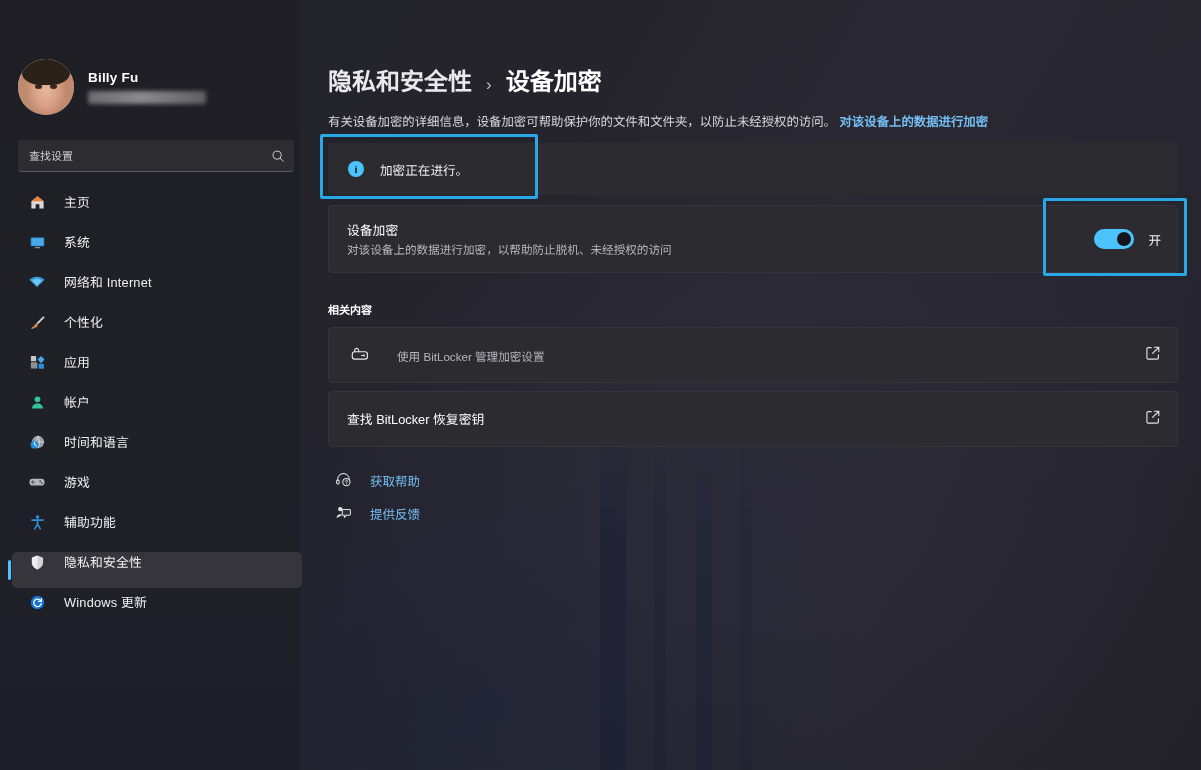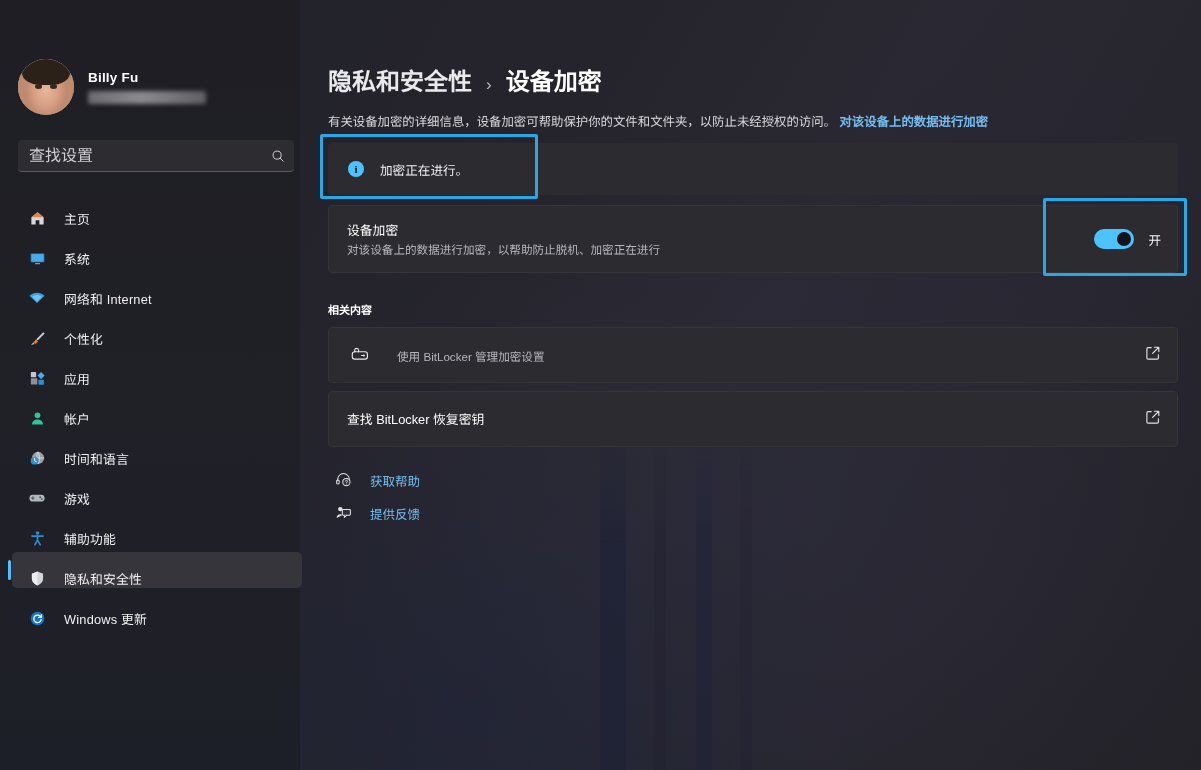--- a/index.html
+++ b/index.html
@@ -127,39 +127,39 @@
     width: 276px; height: 32px;
   }
   #search-input {
     width: 100%; height: 100%;
     background: #2c2c31;
     border: none;
     border-bottom: 1px solid #595960;
     border-radius: 4px;
     color: #e8e8ea;
     font-family: inherit;
-    font-size: 16px;
+    font-size: 11px;
     padding: 0 32px 0 11px;
     outline: none;
   }
   #search-input::placeholder { color: #cfcfd3; }
   #search-icon {
     position: absolute; right: 9px; top: 50%;
     transform: translateY(-50%);
     color: #d6d6da; display: flex; pointer-events: none;
   }
 
   #nav-list {
     margin-top: 20px;
     padding: 0 8px 0 8px;
     list-style: none;
   }
   .nav-item {
     position: relative;
-    display: flex; align-items: flex-end;
+    display: flex; align-items: flex-start;
     height: 36px;
     margin: 0 0 4px 4px;
     padding-left: 14px;
     border-radius: 5px;
     cursor: pointer;
     color: #f0f0f2;
   }
   .nav-item.selected { background: #35353b; }
   .nav-item.selected::before {
     content: "";
@@ -463,21 +463,21 @@
     </div>
 
     <div id="info-banner">
       <span id="info-icon">i</span>
       <span id="info-text">加密正在进行。</span>
     </div>
 
     <div class="card tall">
       <div class="card-text">
         <div class="card-title">设备加密</div>
-        <div class="card-sub">对该设备上的数据进行加密，以帮助防止脱机、加密正在进行</div>
+        <div class="card-sub">对该设备上的数据进行加密，以帮助防止脱机、未经授权的访问</div>
       </div>
       <div class="card-right">
         <div id="toggle-group">
           <div id="toggle-switch">
             <div class="knob"></div>
           </div>
           <span id="toggle-label">开</span>
         </div>
       </div>
     </div>

